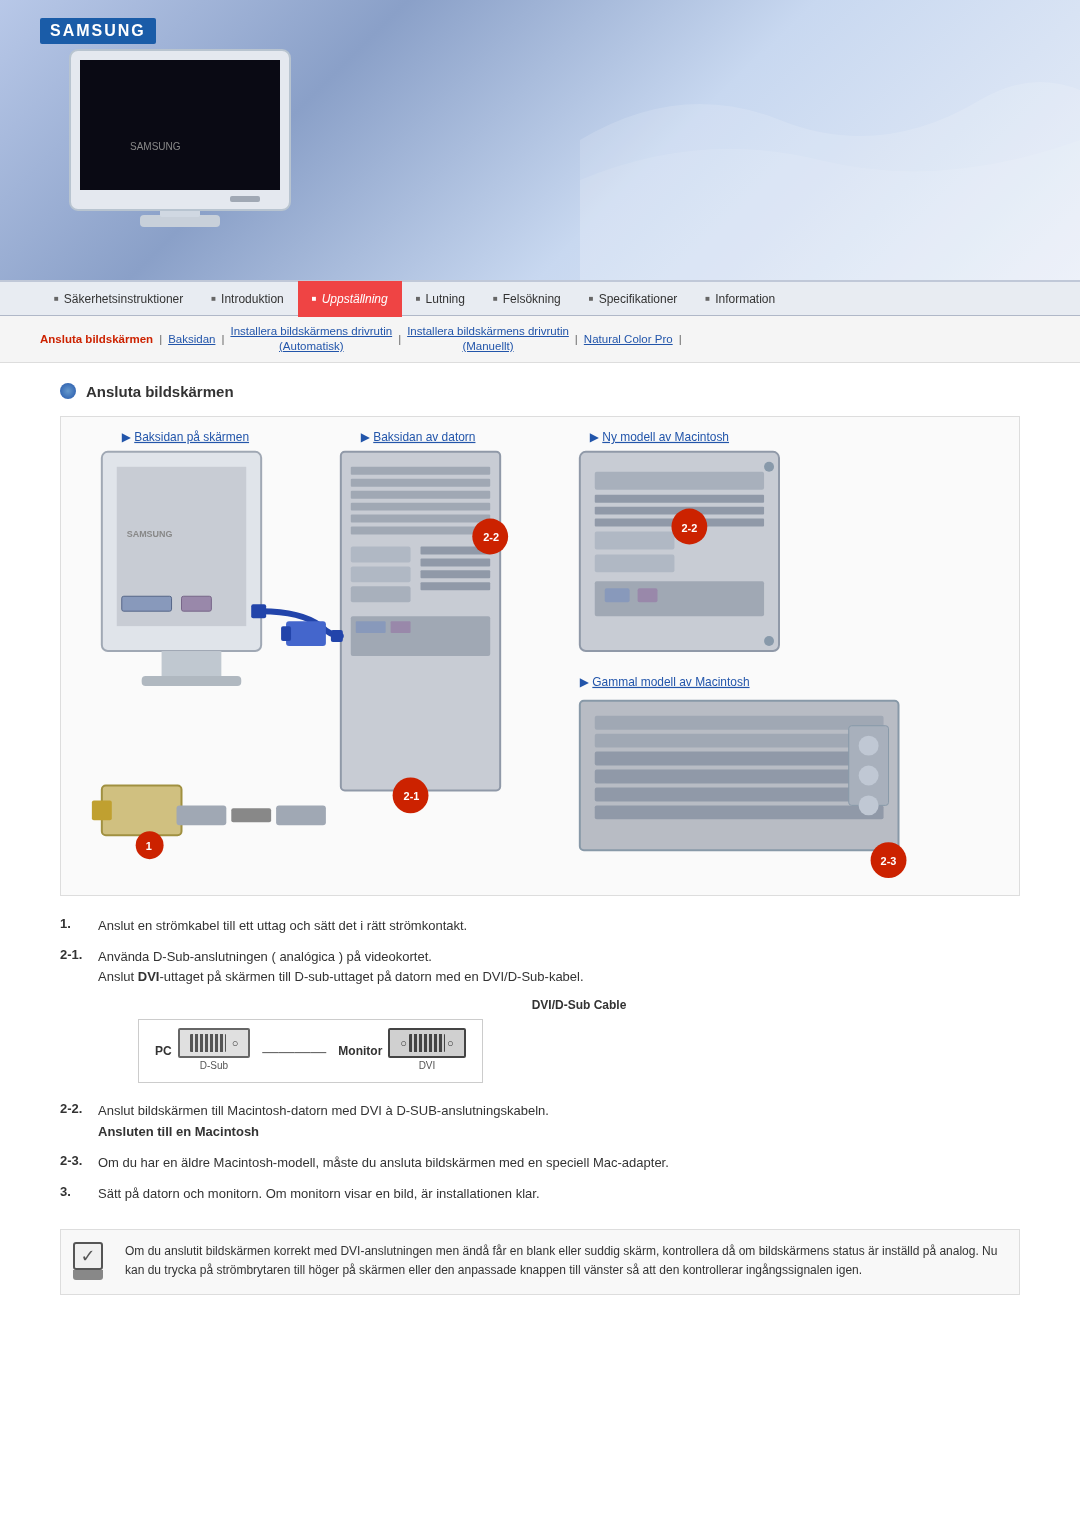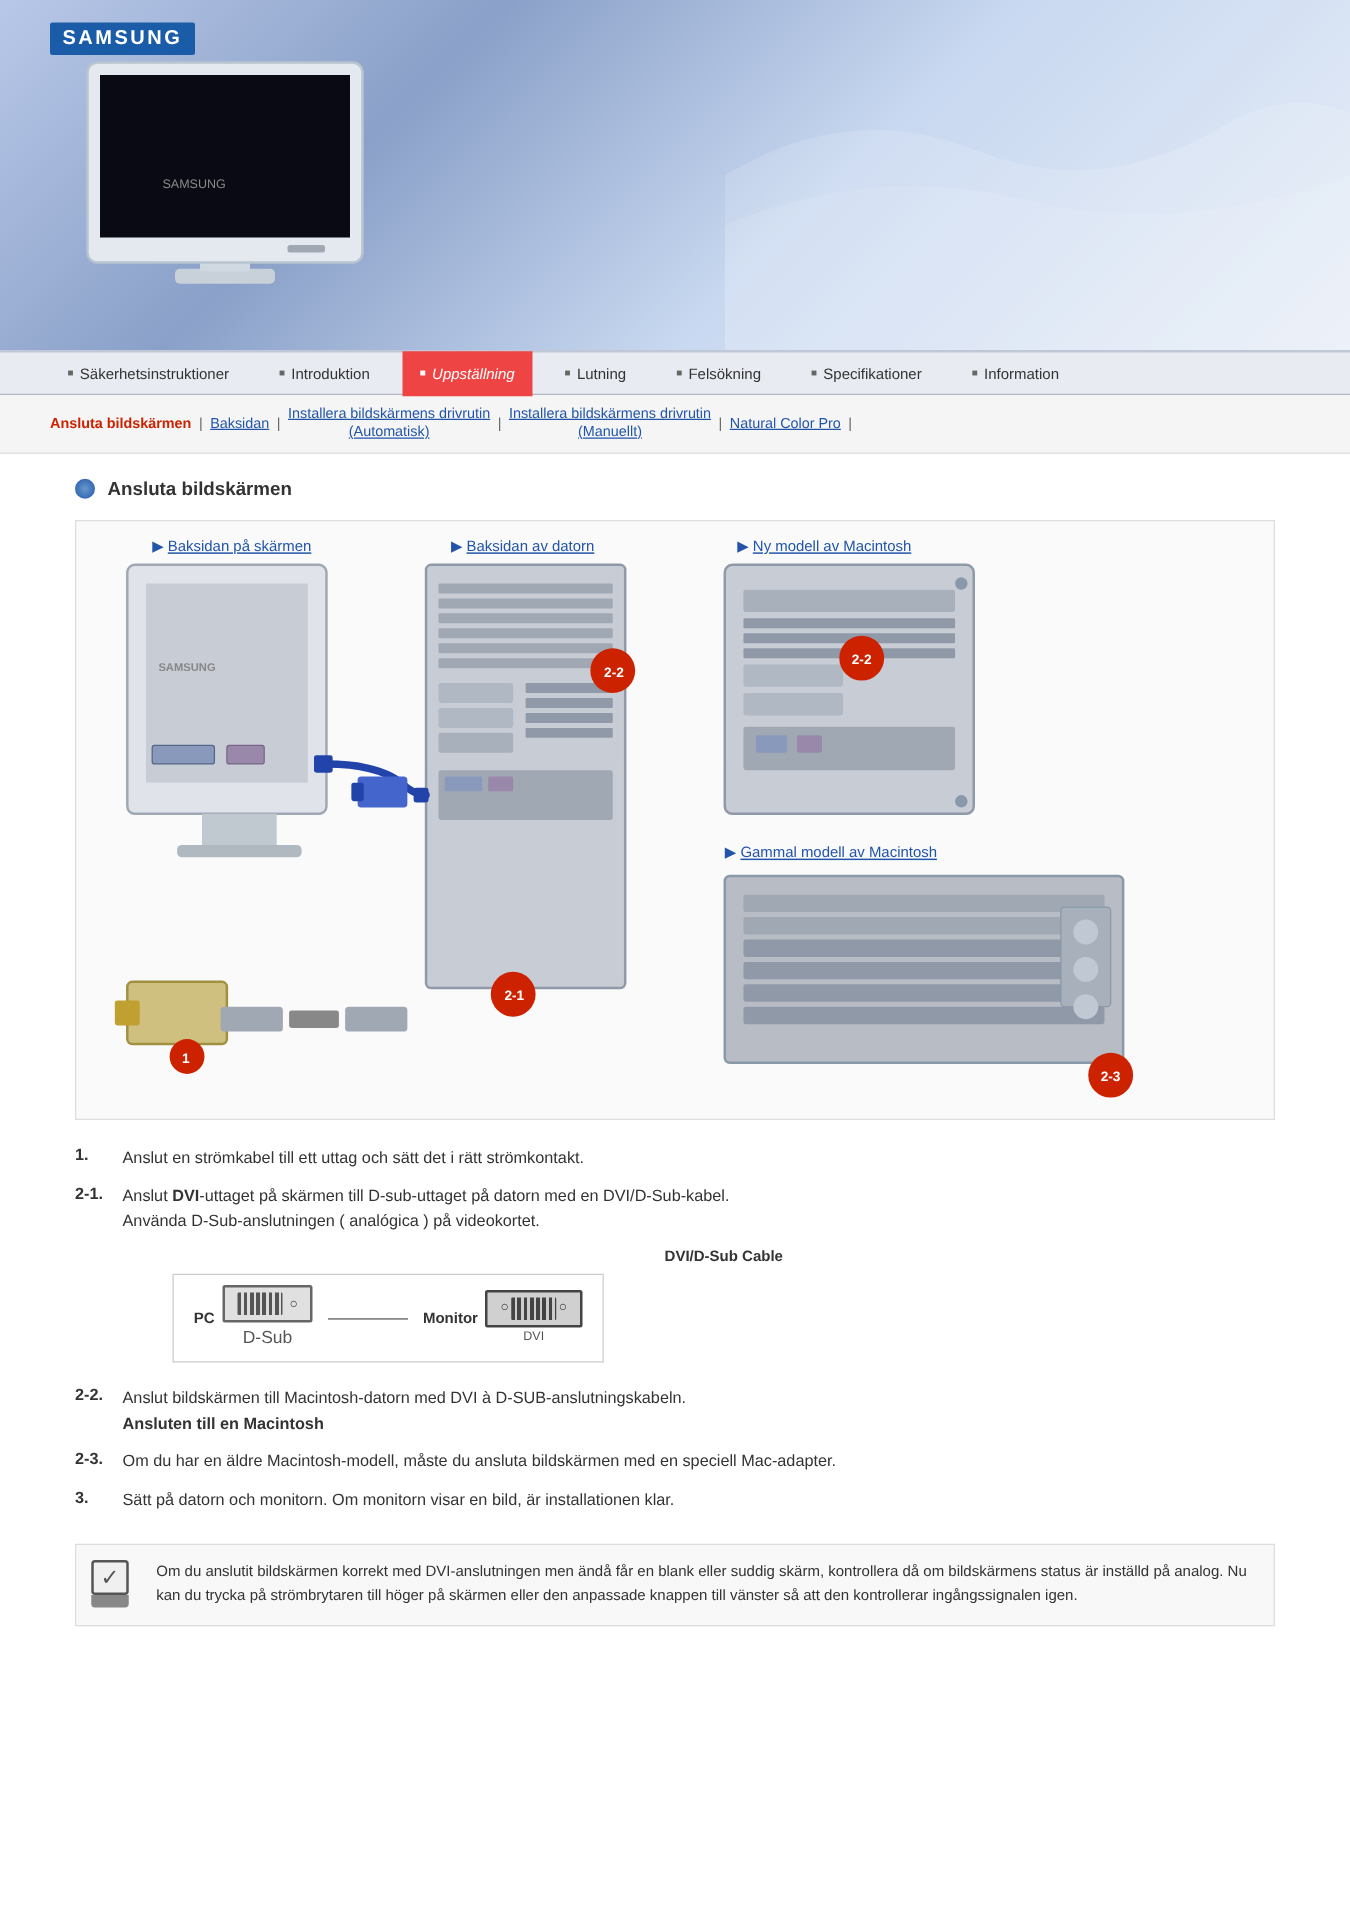--- a/index.html
+++ b/index.html
@@ -35,21 +35,21 @@
 
     
     .nav-bar {
       background: #e8ecf2;
       border-top: 2px solid #c0c8d8;
       border-bottom: 1px solid #b0b8c8;
       padding: 0 40px;
       display: flex;
       align-items: center;
       height: 36px;
-      gap: 12px;
+      gap: 0;
     }
     .nav-item {
       display: flex;
       align-items: center;
       padding: 0 14px;
       height: 36px;
       font-size: 12px;
       color: #333;
       cursor: pointer;
       white-space: nowrap;
@@ -371,35 +371,35 @@
   </div>
 
   <div class="instruction-row">
     <span class="instruction-number">1.</span>
     <span class="instruction-text">Anslut en strömkabel till ett uttag och sätt det i rätt strömkontakt.</span>
   </div>
 
   <div class="instruction-row">
     <span class="instruction-number">2-1.</span>
     <div class="instruction-text">
+      <div>Använda D-Sub-anslutningen ( analógica ) på videokortet.</div>
       <div>
         <span>Anslut </span><span class="instruction-bold">DVI</span><span>-uttaget på skärmen till D-sub-uttaget på datorn med en DVI/D-Sub-kabel.</span>
       </div>
-      <div>Använda D-Sub-anslutningen ( analógica ) på videokortet.</div>
 
       <div class="cable-section">
         <div class="cable-label" style="font-weight:bold;font-size:12px;text-align:center;margin-bottom:4px;">DVI/D-Sub Cable</div>
         <div style="display:flex;align-items:center;border:1px solid #ccc;padding:8px 16px;background:white;display:inline-flex;">
           <span style="font-weight:bold;font-size:12px;margin-right:6px;">PC</span>
           <div style="display:flex;flex-direction:column;align-items:center;">
             <div style="border:2px solid #666;padding:4px 10px;background:#e0e0e0;border-radius:2px;display:flex;align-items:center;gap:2px;">
               <span style="display:inline-block;width:36px;height:18px;background:repeating-linear-gradient(90deg,#555 0,#555 3px,#ddd 3px,#ddd 5px);border-radius:1px;"></span>
               <span style="font-size:11px;margin-left:4px;">○</span>
             </div>
-            <span style="font-size:14px;color:#555;">D-Sub</span>
+            <span style="font-size:10px;color:#555;">D-Sub</span>
           </div>
           <span style="margin:0 12px;font-size:16px;color:#666;">————</span>
           <span style="font-weight:bold;font-size:12px;margin-right:6px;">Monitor</span>
           <div style="display:flex;flex-direction:column;align-items:center;">
             <div style="border:2px solid #444;padding:4px 10px;background:#d0d0d0;border-radius:2px;display:flex;align-items:center;gap:2px;">
               <span style="font-size:11px;">○</span>
               <span style="display:inline-block;width:36px;height:18px;background:repeating-linear-gradient(90deg,#444 0,#444 3px,#ccc 3px,#ccc 5px);border-radius:1px;"></span>
               <span style="font-size:11px;">○</span>
             </div>
             <span style="font-size:10px;color:#555;">DVI</span>

